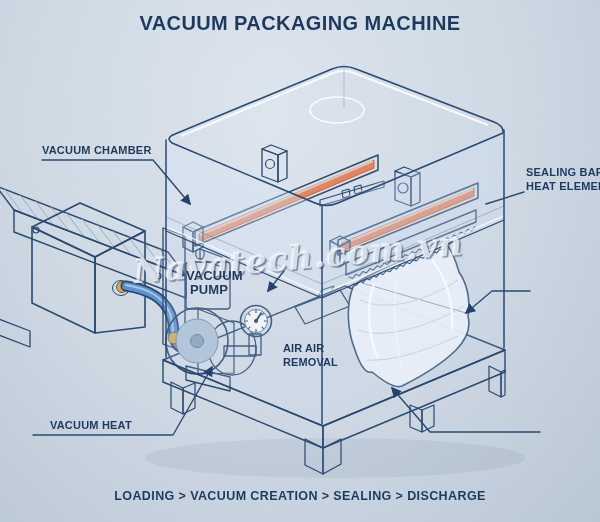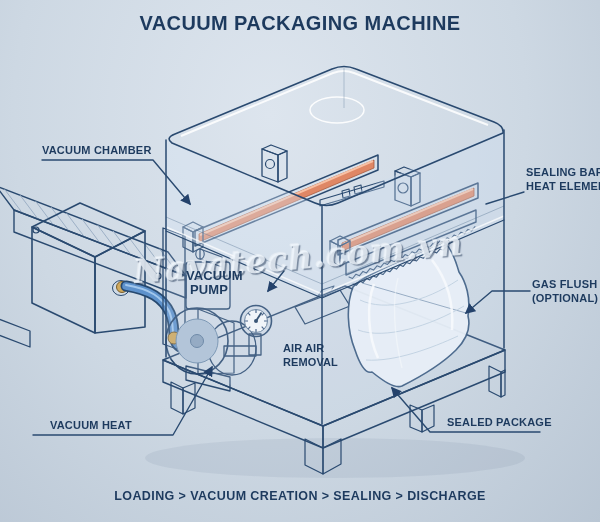--- a/index.html
+++ b/index.html
@@ -186,28 +186,23 @@
 
 <div class="txt callout" style="left:42px;top:144px;">VACUUM CHAMBER</div>
 
 <div class="txt title">VACUUM PACKAGING MACHINE</div>
 
 <div class="txt callout" style="left:526px;top:166px;">
   <div>SEALING BAR</div>
   <div>HEAT ELEMENT</div>
 </div>
 
-<div class="txt callout" style="left:532px;top:278px;">
-  <div>GAS FLUSH</div>
-  <div>(OPTIONAL)</div>
-</div>
 
 <div class="txt callout" style="left:50px;top:419px;">VACUUM HEAT</div>
 
-<div class="txt callout" style="left:447px;top:416px;">SEALED PACKAGE</div>
 
 <div class="txt inner" style="left:186px;top:269px;width:46px;text-align:center;">
   <div>VACUUM</div>
   <div>PUMP</div>
 </div>
 
 <div class="txt inner" style="left:283px;top:341px;font-size:11px;">
   <div>AIR AIR</div>
   <div>REMOVAL</div>
 </div>

